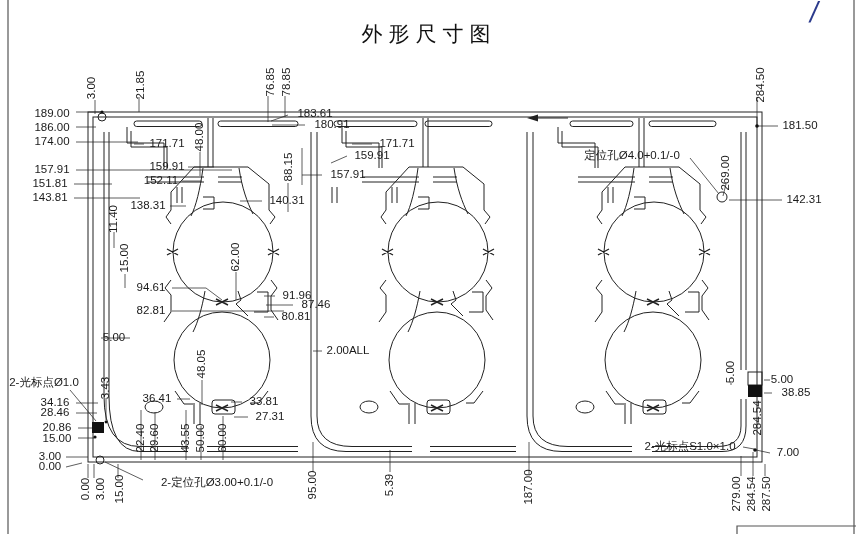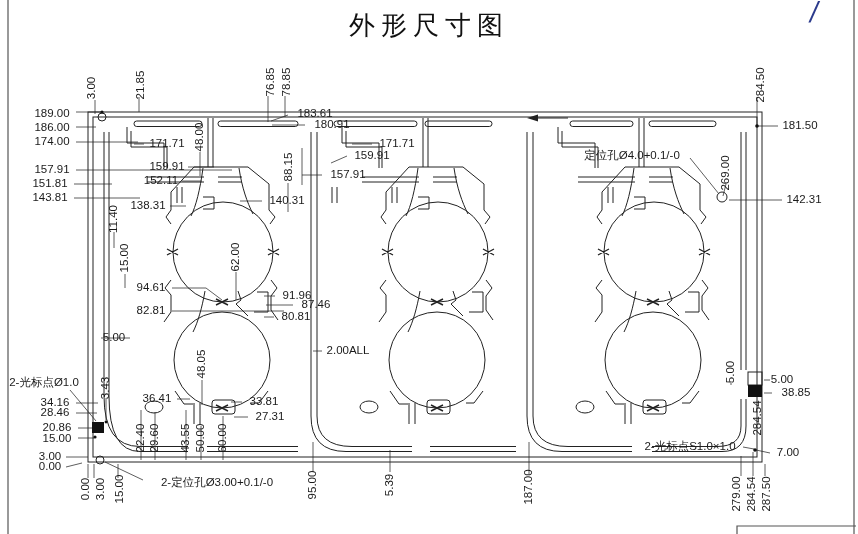--- a/index.html
+++ b/index.html
@@ -2,22 +2,22 @@
 <html><head>
 <meta charset="utf-8">
 <style>
   html,body{margin:0;padding:0;background:#e8e8e8;}
   .sheet{
     position:relative;width:858px;height:534px;background:#ffffff;
     font-family:"Liberation Sans","DejaVu Sans",sans-serif;overflow:hidden;
   }
   .sheet svg{position:absolute;top:0;left:0;}
   .drawing-title{
-    position:absolute;top:8px;left:0;width:858px;text-align:center;
-    font-size:26px;letter-spacing:6px;color:#111;
+    position:absolute;top:20px;left:0;width:858px;text-align:center;
+    font-size:21px;letter-spacing:6px;color:#111;
     font-family:"DejaVu Sans","Liberation Sans",sans-serif;
   }
   .corner-mark{
     position:absolute;top:-4px;left:810px;font-size:26px;color:#2b3a8c;
     transform:skewX(-8deg);font-family:"DejaVu Sans",sans-serif;
   }
   text.dim{
     font-family:"Liberation Sans","DejaVu Sans",sans-serif;
     font-size:11.5px;fill:#1a1a1a;text-anchor:middle;dominant-baseline:middle;
   }

